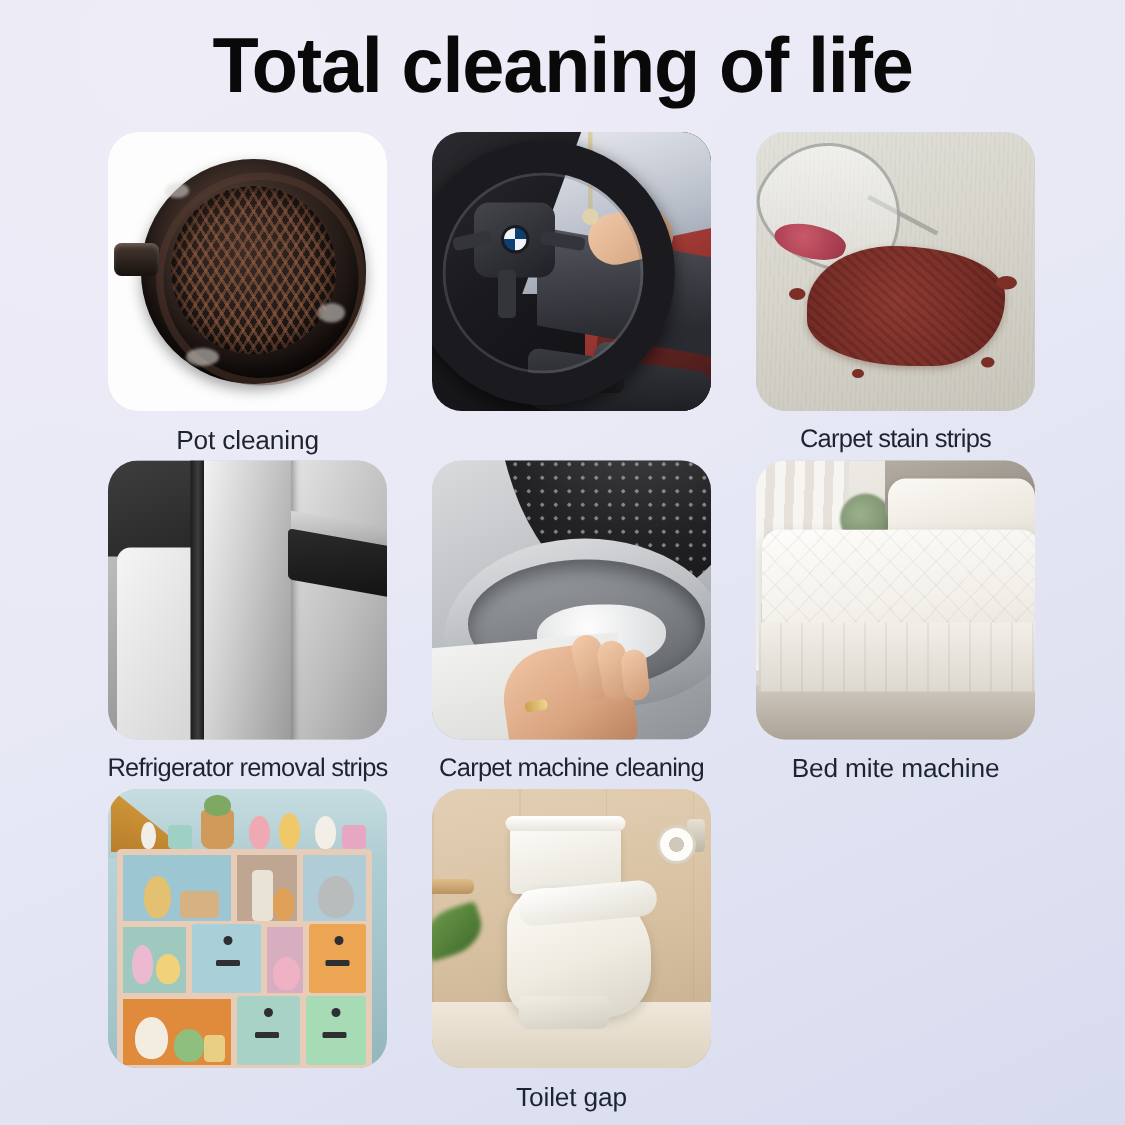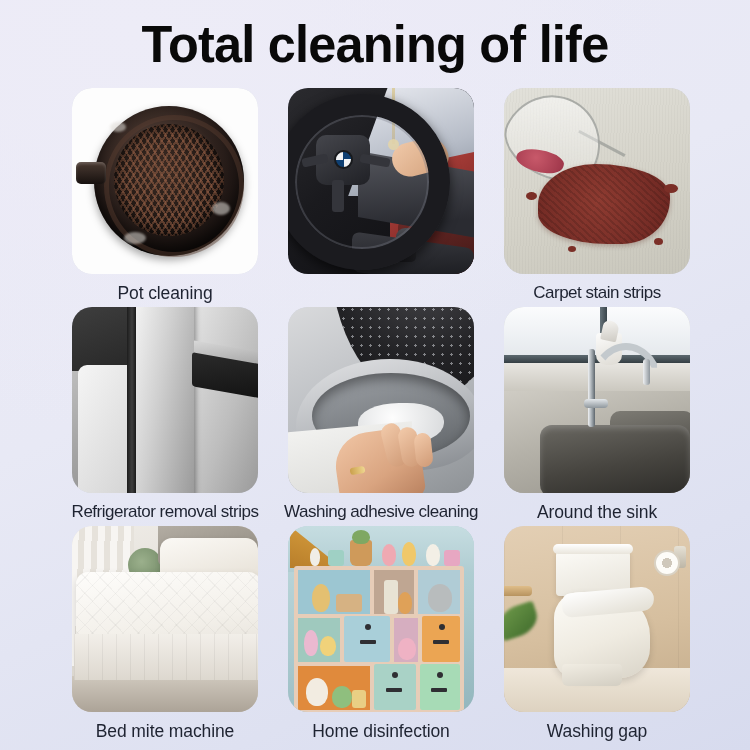--- a/index.html
+++ b/index.html
@@ -750,43 +750,23 @@
           <div class="wm-gasket2"></div>
           <div class="wm-lint"></div>
           <div class="wm-panel"></div>
           <div class="wm-hand"></div>
           <div class="wm-finger" style="left:96px;top:116px;width:20px;height:44px;transform:rotate(-14deg);"></div>
           <div class="wm-finger" style="left:112px;top:120px;width:19px;height:40px;transform:rotate(-10deg);"></div>
           <div class="wm-finger" style="left:127px;top:126px;width:17px;height:34px;transform:rotate(-6deg);"></div>
           <div class="wm-ring"></div>
         </div>
       </div>
-      <div class="cap wide" style="width:250px;left:-32px;">Washing adhesive cleaning</div>
+      <div class="cap wide" style="width:250px;left:-32px;">Carpet machine cleaning</div>
     </div>
 
-    <div class="cell">
-      <div class="thumb">
-        <div class="fill sink-bg">
-          <div class="sk-window"></div>
-          <div class="sk-mull"></div>
-          <div class="sk-frame"></div>
-          <div class="sk-sill"></div>
-          <div class="sk-cup"></div>
-          <div class="sk-brush"></div>
-          <div class="sk-counter"></div>
-          <div class="sk-basin2"></div>
-          <div class="sk-basin"></div>
-          <div class="sk-faucet-arc"></div>
-          <div class="sk-faucet-n"></div>
-          <div class="sk-faucet-sp"></div>
-          <div class="sk-lever"></div>
-        </div>
-      </div>
-      <div class="cap">Around the sink</div>
-    </div>
 
     <div class="cell">
       <div class="thumb">
         <div class="fill bed-bg">
           <div class="bd-curtain"></div>
           <div class="bd-plant"></div>
           <div class="bd-head"></div>
           <div class="bd-pillow"></div>
           <div class="bd-base"></div>
           <div class="bd-mattress"></div>
@@ -839,35 +819,34 @@
           <div class="sh-knob" style="left:104px;top:146px;"></div>
           <div class="sh-slot" style="left:98px;top:162px;"></div>
           <div class="sh-box" style="left:132px;top:138px;width:40px;height:46px;background:#a7dbb6;"></div>
           <div class="sh-knob" style="left:149px;top:146px;"></div>
           <div class="sh-slot" style="left:143px;top:162px;"></div>
           <div class="sh-toy" style="left:18px;top:152px;width:22px;height:28px;background:#f2ece1;"></div>
           <div class="sh-toy" style="left:44px;top:160px;width:20px;height:22px;background:#8fbf7e;"></div>
           <div class="sh-toy" style="left:64px;top:164px;width:14px;height:18px;background:#e9cf84;border-radius:3px;"></div>
         </div>
       </div>
-      <div class="cap" style="width:210px;left:-12px;">Home disinfection</div>
     </div>
 
     <div class="cell">
       <div class="thumb">
         <div class="fill wc-bg">
           <div class="wc-floor"></div>
           <div class="wc-bar"></div>
           <div class="wc-leaf"></div>
           <div class="wc-holder"></div>
           <div class="wc-roll"></div>
           <div class="wc-tank"></div>
           <div class="wc-tanklid"></div>
           <div class="wc-bowl"></div>
           <div class="wc-seat"></div>
           <div class="wc-base"></div>
         </div>
       </div>
-      <div class="cap">Washing gap</div>
+      <div class="cap">Toilet gap</div>
     </div>
 
   </div>
 </div>
 
 </body></html>

